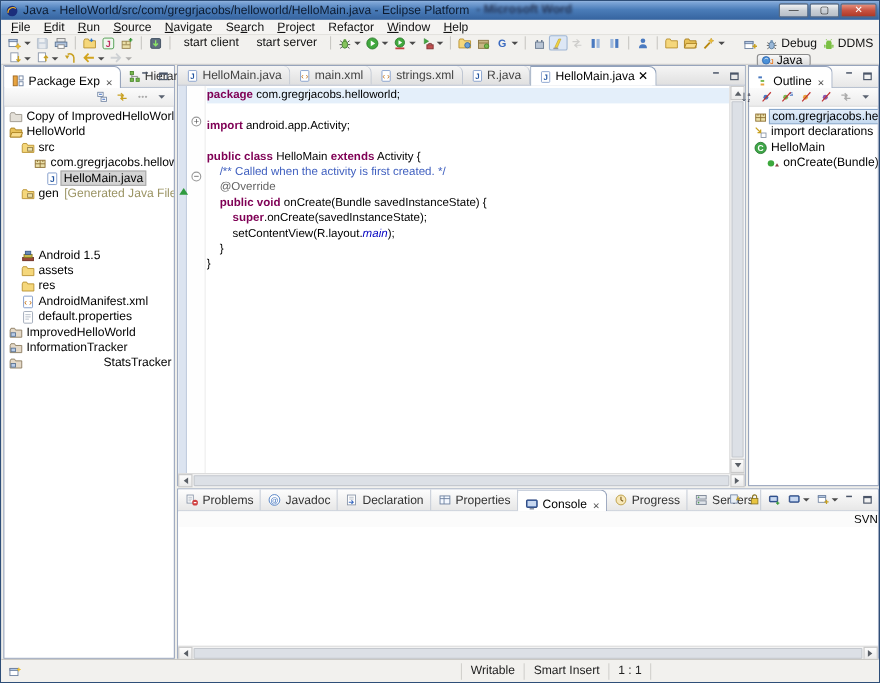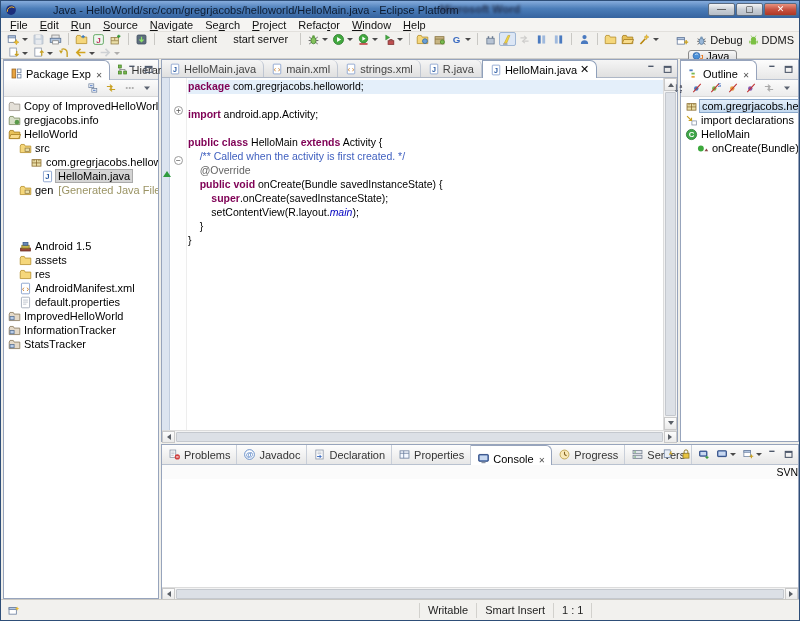--- a/index.html
+++ b/index.html
@@ -1,20 +1,20 @@
 <!DOCTYPE html>
 <html><head>
 <meta charset="utf-8">
 <style>
   * { margin:0; padding:0; box-sizing:border-box; font-family:"Liberation Sans",sans-serif; }
   html,body { width:800px; height:621px; overflow:hidden; background:#fff; }
   .window { position:relative; width:800px; height:621px; background:#F0EFEA; border:1px solid #2E4E78; }
 
   
-  .titlebar { position:relative; height:17px; background:linear-gradient(180deg,#86ACDC 0%,#4B7DB9 45%,#35639F 100%); display:flex; align-items:center; padding:0 2px 0 4px;gap:32px; }
+  .titlebar { position:relative; height:17px; background:linear-gradient(180deg,#86ACDC 0%,#4B7DB9 45%,#35639F 100%); display:flex; align-items:center; padding:0 2px 0 4px; }
   .titlebar .icon svg { width:12px; height:12px; display:block; }
   .title-text { font-size:11px; color:#0D1B30; margin-left:4px; white-space:nowrap; }
   .watermark { position:absolute; left:432px; top:2px; font-size:11px; font-weight:bold; color:rgba(25,30,55,.8); filter:blur(1.4px); white-space:nowrap; }
   .winbtns { margin-left:auto; display:flex; gap:1px; }
   .winbtn { width:27px; height:13px; border:1px solid #5A6B80; border-radius:2px; background:linear-gradient(#F4F4F4,#C9CFD6 50%,#B7BEC7); display:flex; align-items:center; justify-content:center; font-size:9px; color:#222; line-height:1; }
   .winbtn.close { background:linear-gradient(#E8927F,#C75342 50%,#AD3826); color:#fff; width:33px; }
 
   
   .menubar { height:14px; background:#F5F4F2; border-bottom:1px solid #E2E0DC; display:flex; align-items:center; padding-left:3px; }
   .menu-item { font-size:11px; color:#111; padding:0 6px; cursor:default; }
@@ -517,29 +517,20 @@
           <span class="icon">
             <svg viewBox="0 0 16 16">
               <path d="M1.5 13V5l1-2h4l1 2h7v8z" fill="#E4E0D8" stroke="#9A948A"></path>
             </svg>
           </span>
           <span class="lbl">Copy of ImprovedHelloWorld</span>
         </div>
         <div class="trow-item" style="padding-left: 4px;">
           <span class="icon">
             <svg viewBox="0 0 16 16">
-              <path d="M1.5 13V5l1-2h4l1 2h7v8z" fill="#D8E0C8" stroke="#7A8A5E"></path>
-              <circle cx="11" cy="10" r="2.8" fill="#5A9A4A"></circle>
-            </svg>
-          </span>
-          <span class="lbl">gregjacobs.info</span>
-        </div>
-        <div class="trow-item" style="padding-left: 4px;">
-          <span class="icon">
-            <svg viewBox="0 0 16 16">
               <path d="M1.5 13V5l1-2h4l1 2h7v8z" fill="#E8C25A" stroke="#A87F20"></path>
               <path d="M1.5 13l2-5h12l-2.5 5z" fill="#F8DC8C" stroke="#A87F20"></path>
             </svg>
           </span>
           <span class="lbl">HelloWorld</span>
         </div>
         <div class="trow-item" style="padding-left: 15px;">
           <span class="icon">
             <svg viewBox="0 0 16 16">
               <path d="M1.5 13V5l1-2h4l1 2h7v8z" fill="#F5D77B" stroke="#B8912F"></path>
@@ -631,21 +622,21 @@
         </div>
         <div class="trow-item" style="padding-left: 4px;">
           <span class="icon">
             <svg viewBox="0 0 16 16">
               <path d="M1.5 13V5l1-2h4l1 2h7v8z" fill="#E4D9C8" stroke="#8A7A5E"></path>
               <rect x="2.5" y="8" width="5" height="4" fill="#B8CCE8" stroke="#5A7394"></rect>
             </svg>
           </span>
           <span class="lbl">InformationTracker</span>
         </div>
-        <div class="trow-item" style="padding-left: 4px;">
+        <div class="trow-item" style="padding-left: 4px; justify-content: space-between;">
           <span class="icon">
             <svg viewBox="0 0 16 16">
               <path d="M1.5 13V5l1-2h4l1 2h7v8z" fill="#E4D9C8" stroke="#8A7A5E"></path>
               <rect x="2.5" y="8" width="5" height="4" fill="#B8CCE8" stroke="#5A7394"></rect>
             </svg>
           </span>
           <span class="lbl">StatsTracker</span>
         </div>
       </div>
   </div>

